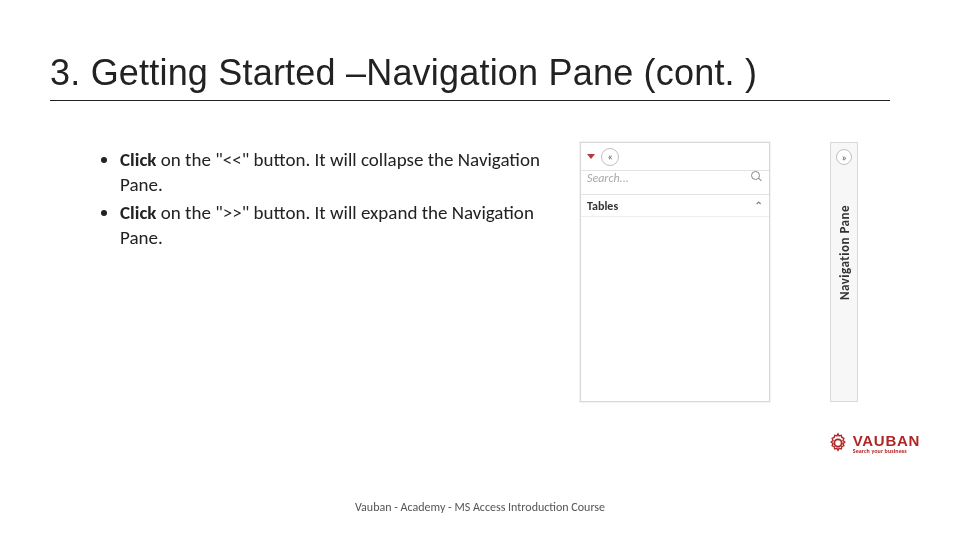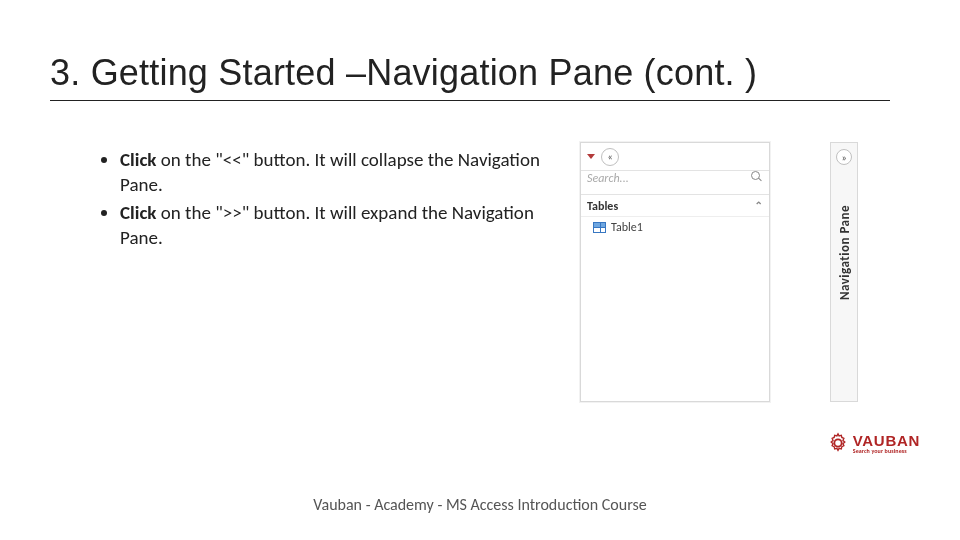--- a/index.html
+++ b/index.html
@@ -2,21 +2,21 @@
 <html><head>
 <meta charset="utf-8">
 <style>
   * { box-sizing: border-box; margin: 0; padding: 0; }
   html, body { width: 960px; height: 540px; background: #fff; font-family: "Calibri", "Segoe UI", Arial, sans-serif; color: #222; }
   .slide { position: relative; width: 960px; height: 540px; }
   .title { position: absolute; left: 50px; top: 52px; font-size: 36px; font-weight: 300; font-family: "Calibri Light","Segoe UI Light",Arial,sans-serif; letter-spacing: 0.2px; border-bottom: 1px solid #222; padding-bottom: 6px; width: 840px; }
   .bullets { position: absolute; left: 100px; top: 148px; width: 450px; font-size: 19px; line-height: 1.3; }
   .bullets li { list-style: disc; margin-left: 20px; margin-bottom: 4px; }
   .bullets strong { font-weight: 700; }
-  .footer { position: absolute; bottom: 26px; left: 0; width: 960px; text-align: center; font-size: 16px; color: #555; }
+  .footer { position: absolute; bottom: 26px; left: 0; width: 960px; text-align: center; font-size: 12px; color: #555; }
 
   
   .navpane-shot { position: absolute; left: 580px; top: 142px; width: 190px; height: 260px; background: #fff; border: 1px solid #d9d9d9; box-shadow: 0 0 0 1px #f2f2f2; }
   .navpane-header { height: 28px; background: #fff; border-bottom: 1px solid #e3e3e3; display: flex; align-items: center; padding: 0 6px; }
   .navpane-header .hlabel { font-size: 13px; color: #b33a3a; font-weight: 400; flex: 1; }
   .navpane-header .harrow { width: 0; height: 0; border-left: 4px solid transparent; border-right: 4px solid transparent; border-top: 5px solid #b33a3a; margin-right: 6px; }
   .collapse-btn { width: 18px; height: 18px; border-radius: 50%; border: 1px solid #c0c0c0; display: flex; align-items: center; justify-content: center; font-size: 10px; color: #555; cursor: pointer; background:#fff; }
   .search-row { height: 24px; border-bottom: 1px solid #e3e3e3; display: flex; align-items: flex-start; padding: 0 6px; color: #999; }
   .search-row .stext { flex: 1; font-size: 12px; font-style: italic; color: #aaa; }
   .search-icon { width: 12px; height: 12px; position: relative; }
@@ -63,24 +63,20 @@
       <span class="collapse-btn">«</span>
     </div>
     <div class="search-row">
       <span class="stext">Search...</span>
       <span class="search-icon"></span>
     </div>
     <div class="group-row">
       <span>Tables</span>
       <span class="garrow">⌃</span>
     </div>
-    <div class="item-row">
-      <span class="tbl-icon"></span>
-      <span>Table1</span>
-    </div>
   </div>
 
   <div class="collapsed-shot">
     <span class="expand-btn">»</span>
     <span class="vlabel">Navigation Pane</span>
   </div>
 
   <div class="logo">
     <span class="logo-gear">
       <svg viewBox="0 0 24 24">

